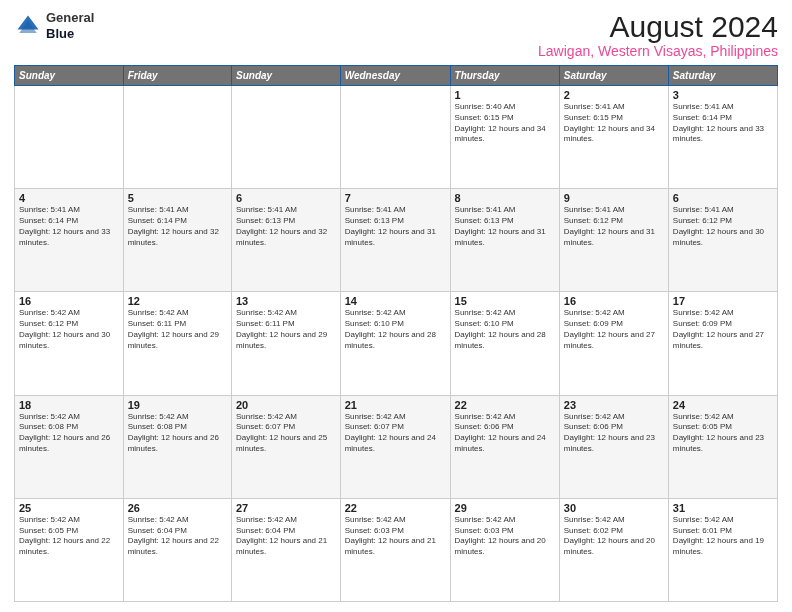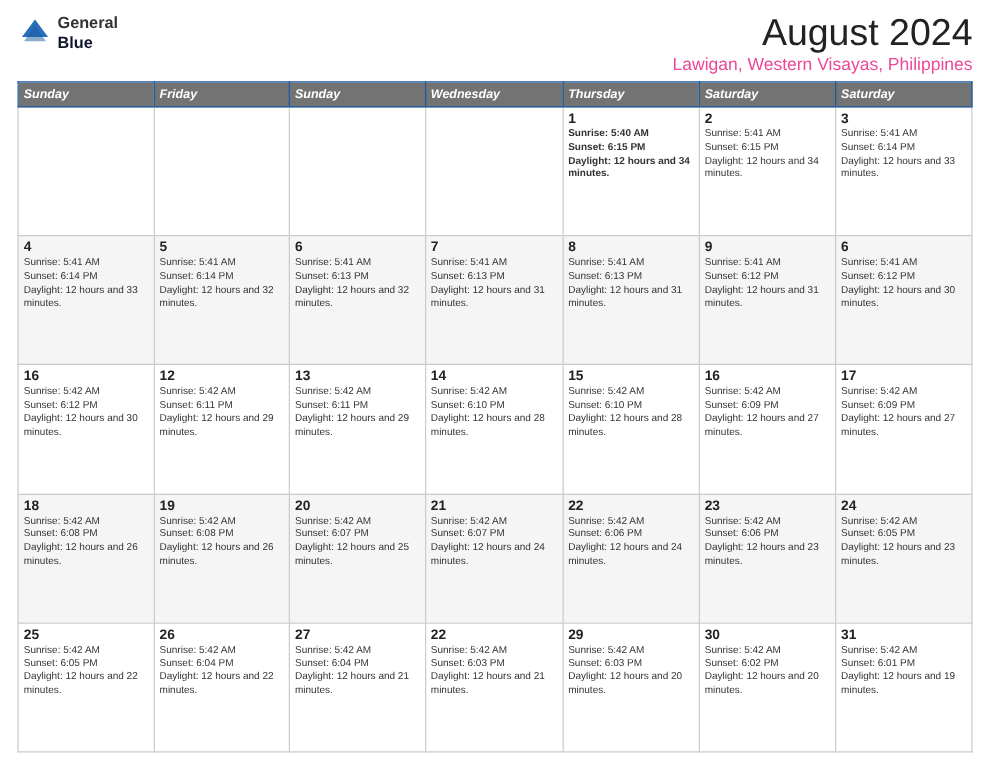--- a/index.html
+++ b/index.html
@@ -130,21 +130,21 @@
       </tr>
     </thead>
     <tbody id="calendar-body">
     <tr>
           <td class="empty-cell"></td>
           <td class="empty-cell"></td>
           <td class="empty-cell"></td>
           <td class="empty-cell"></td>
           <td>
             <span class="day-number">1</span>
-            <div class="day-info" style="white-space: pre-line; font-weight: bold;">Sunrise: 5:40 AM
+            <div class="day-info" style="white-space: pre-line;">Sunrise: 5:40 AM
 Sunset: 6:15 PM
 Daylight: 12 hours and 34 minutes.</div>
           </td>
           <td>
             <span class="day-number">2</span>
             <div class="day-info" style="white-space: pre-line;">Sunrise: 5:41 AM
 Sunset: 6:15 PM
 Daylight: 12 hours and 34 minutes.</div>
           </td>
           <td>

